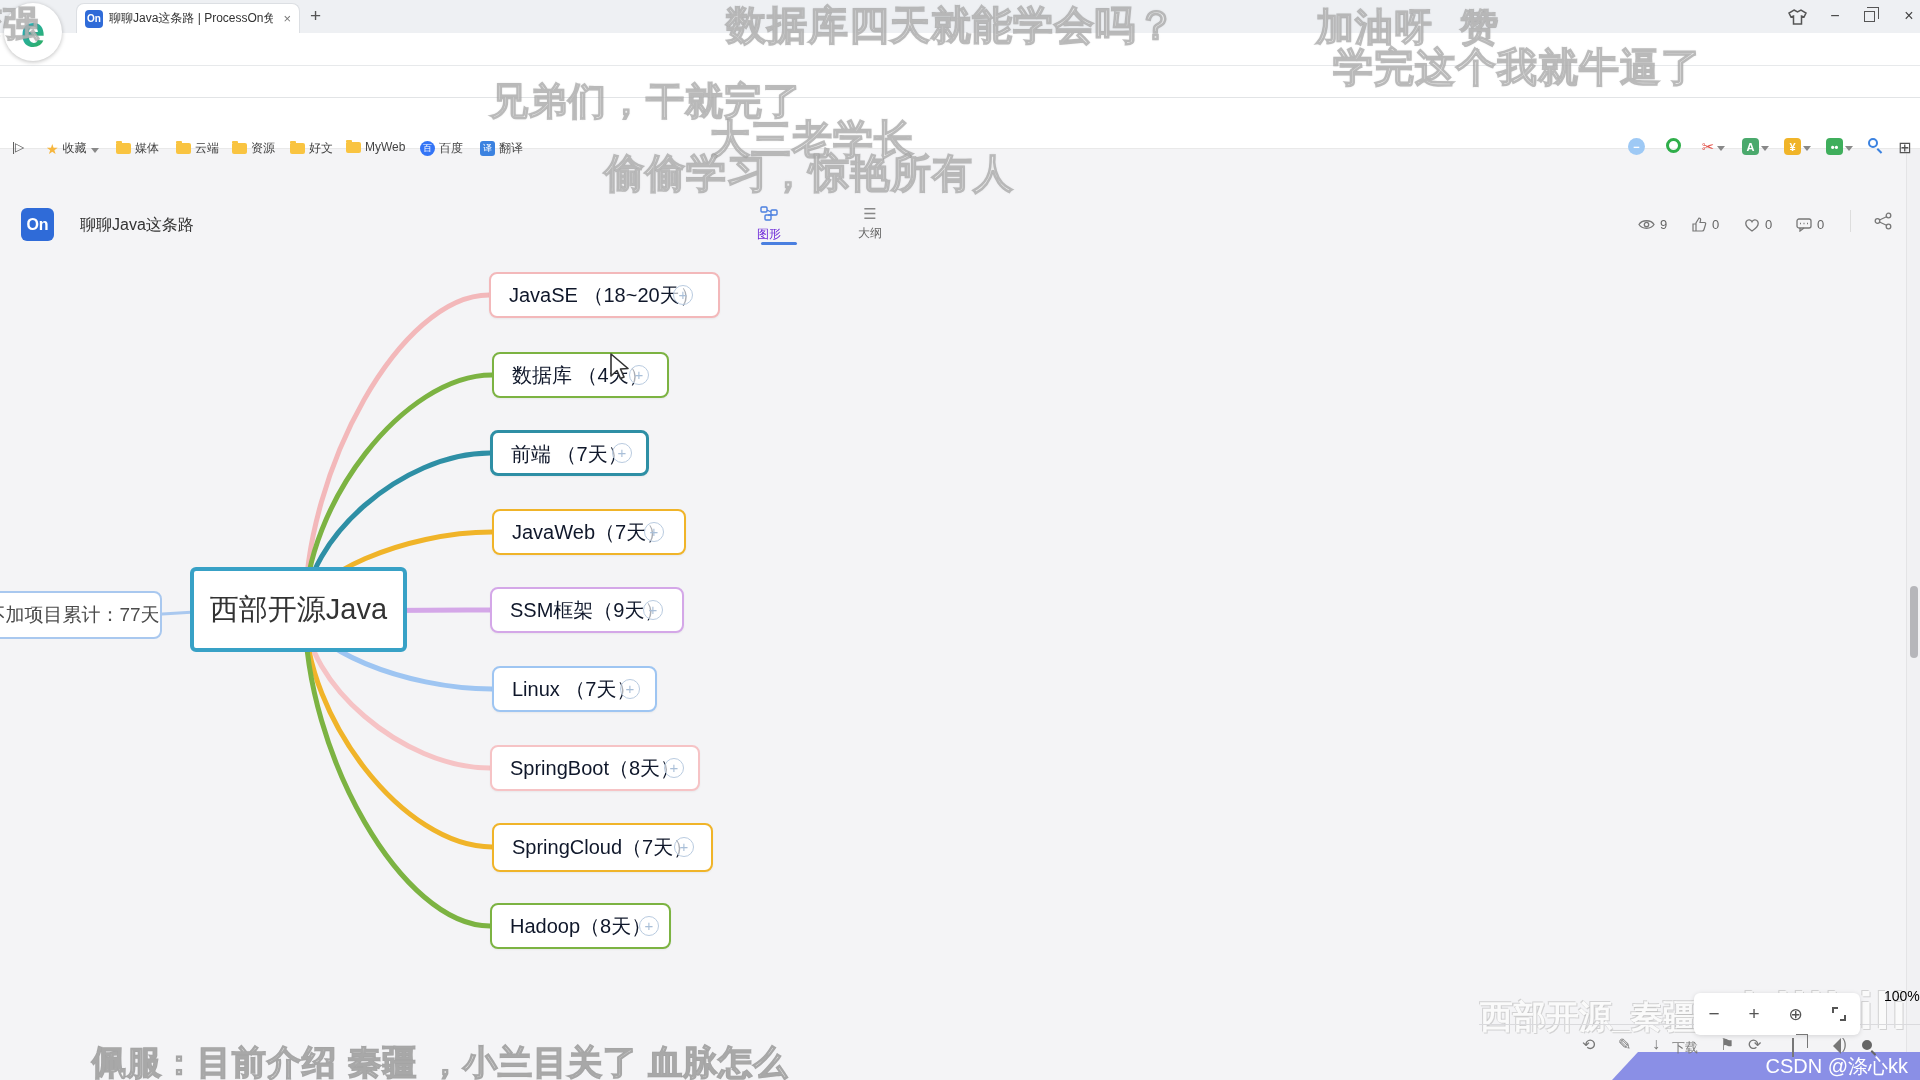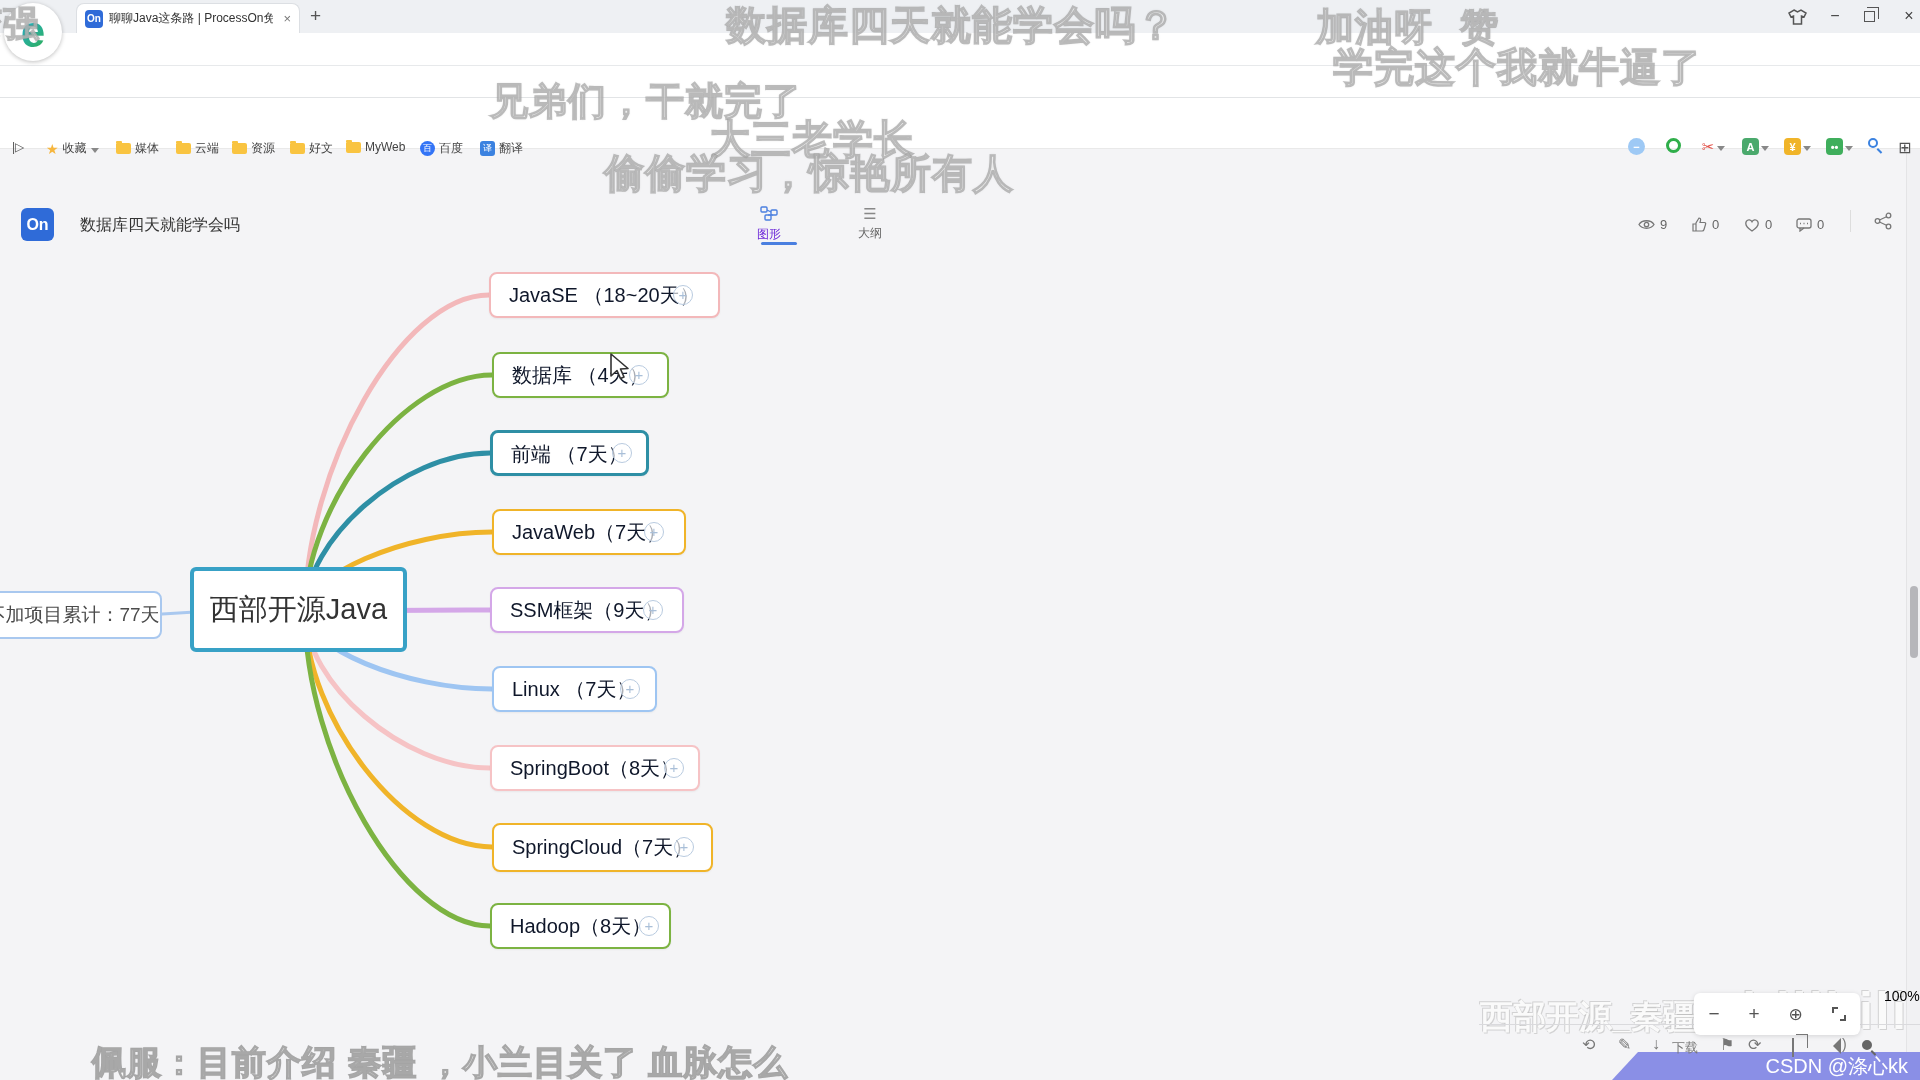--- a/index.html
+++ b/index.html
@@ -230,21 +230,21 @@
     <div class="tool abs" style="left:1868px">
         <span class="mag"></span>
       </div>
     <div class="tool abs" style="left:1898px;color:#555;font-size:16px">
       <span>⊞</span>
       </div>
   </div>
 
   <div id="pageheader" class="abs">
     <div class="onlogo abs">On</div>
-    <div class="doc-title abs">数据库四天就能学会吗</div>
+    <div class="doc-title abs">聊聊Java这条路</div>
 
     <div class="vtab abs" style="left:757px;top:108px;color:#6d28d9">
       <svg width="18" height="15" viewBox="0 0 18 15">
         <rect x="1" y="1" width="6" height="5" rx="1" fill="none" stroke="#4a7fe0" stroke-width="1.4"></rect>
         <rect x="11" y="4" width="6" height="5" rx="1" fill="none" stroke="#4a7fe0" stroke-width="1.4"></rect>
         <rect x="5" y="9" width="6" height="5" rx="1" fill="none" stroke="#4a7fe0" stroke-width="1.4"></rect>
         <path d="M7,4 L11,6 M8,9 L13,9" stroke="#4a7fe0" stroke-width="1.2"></path>
       </svg>
       <span class="lbl">图形</span>
     </div>

